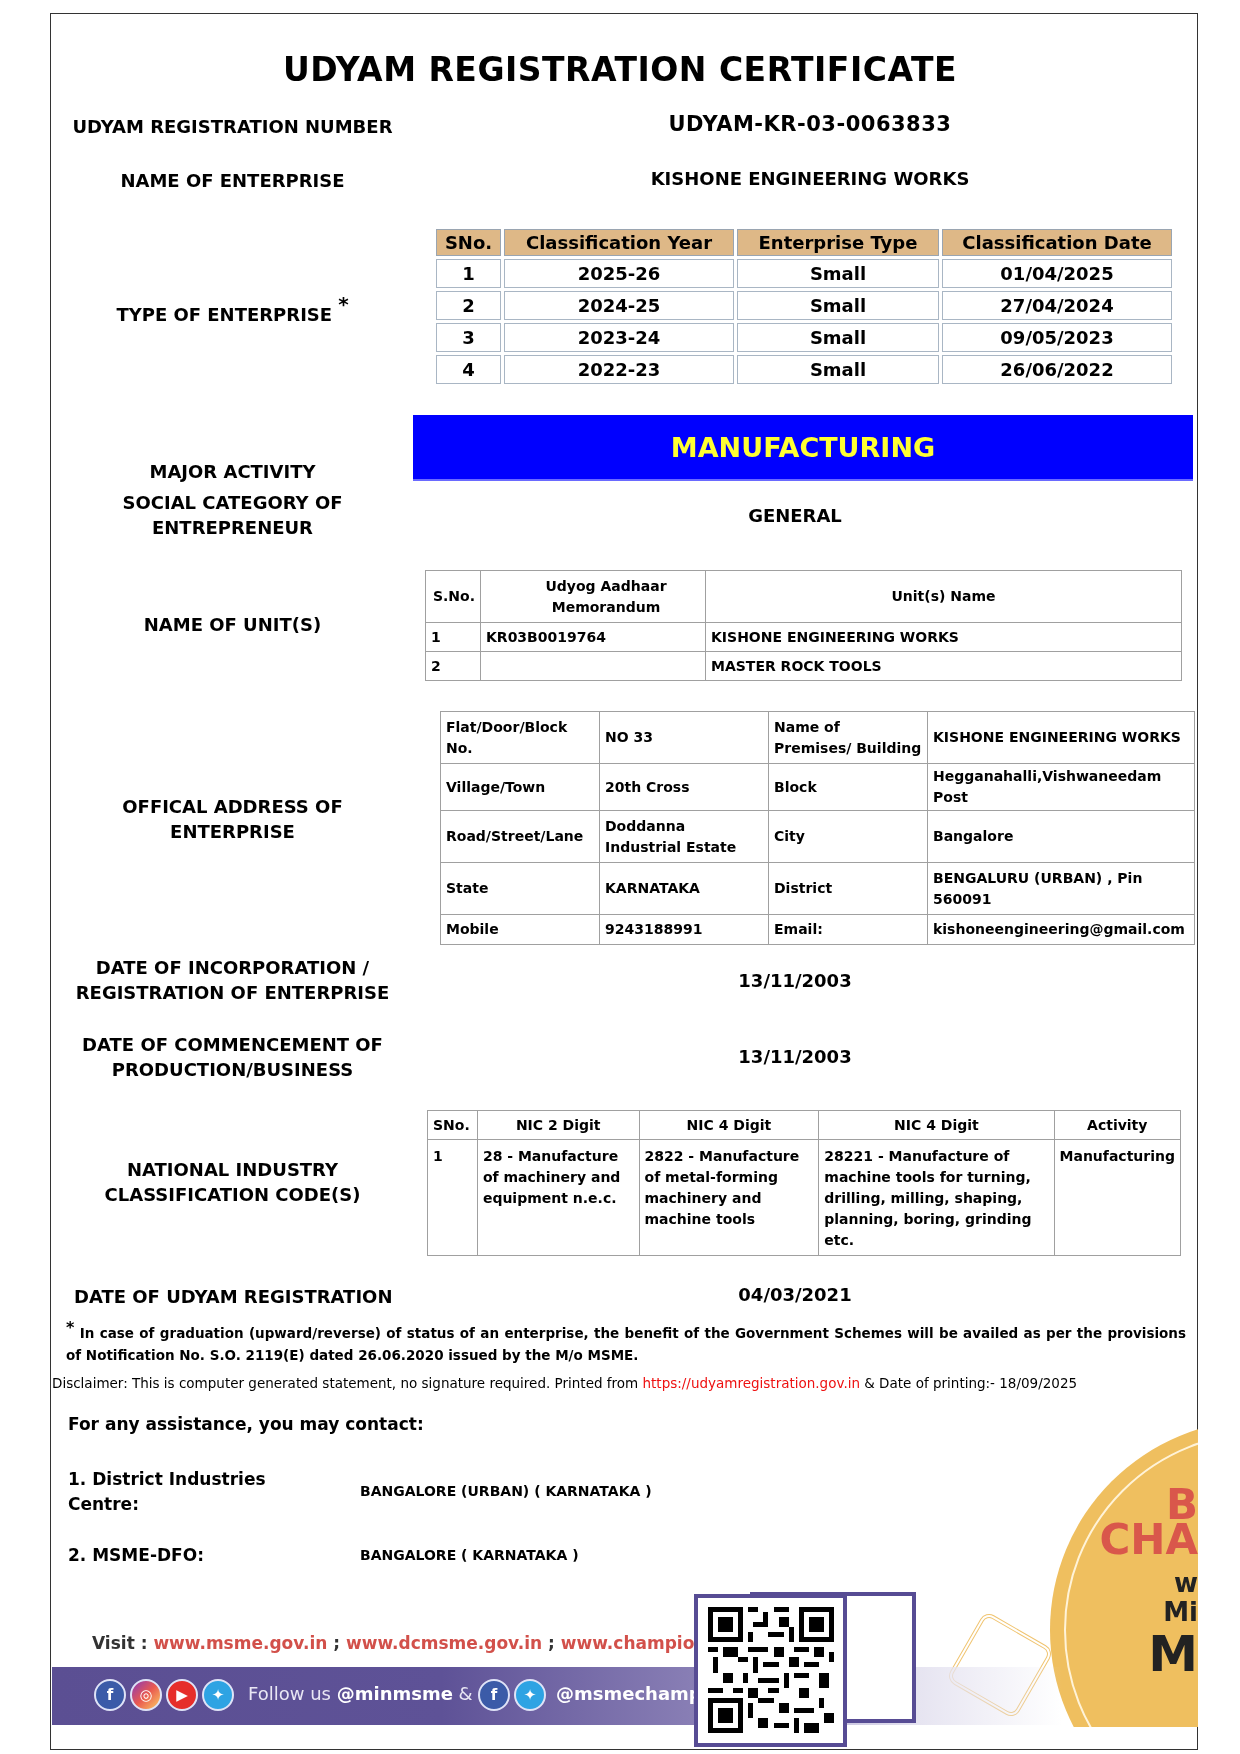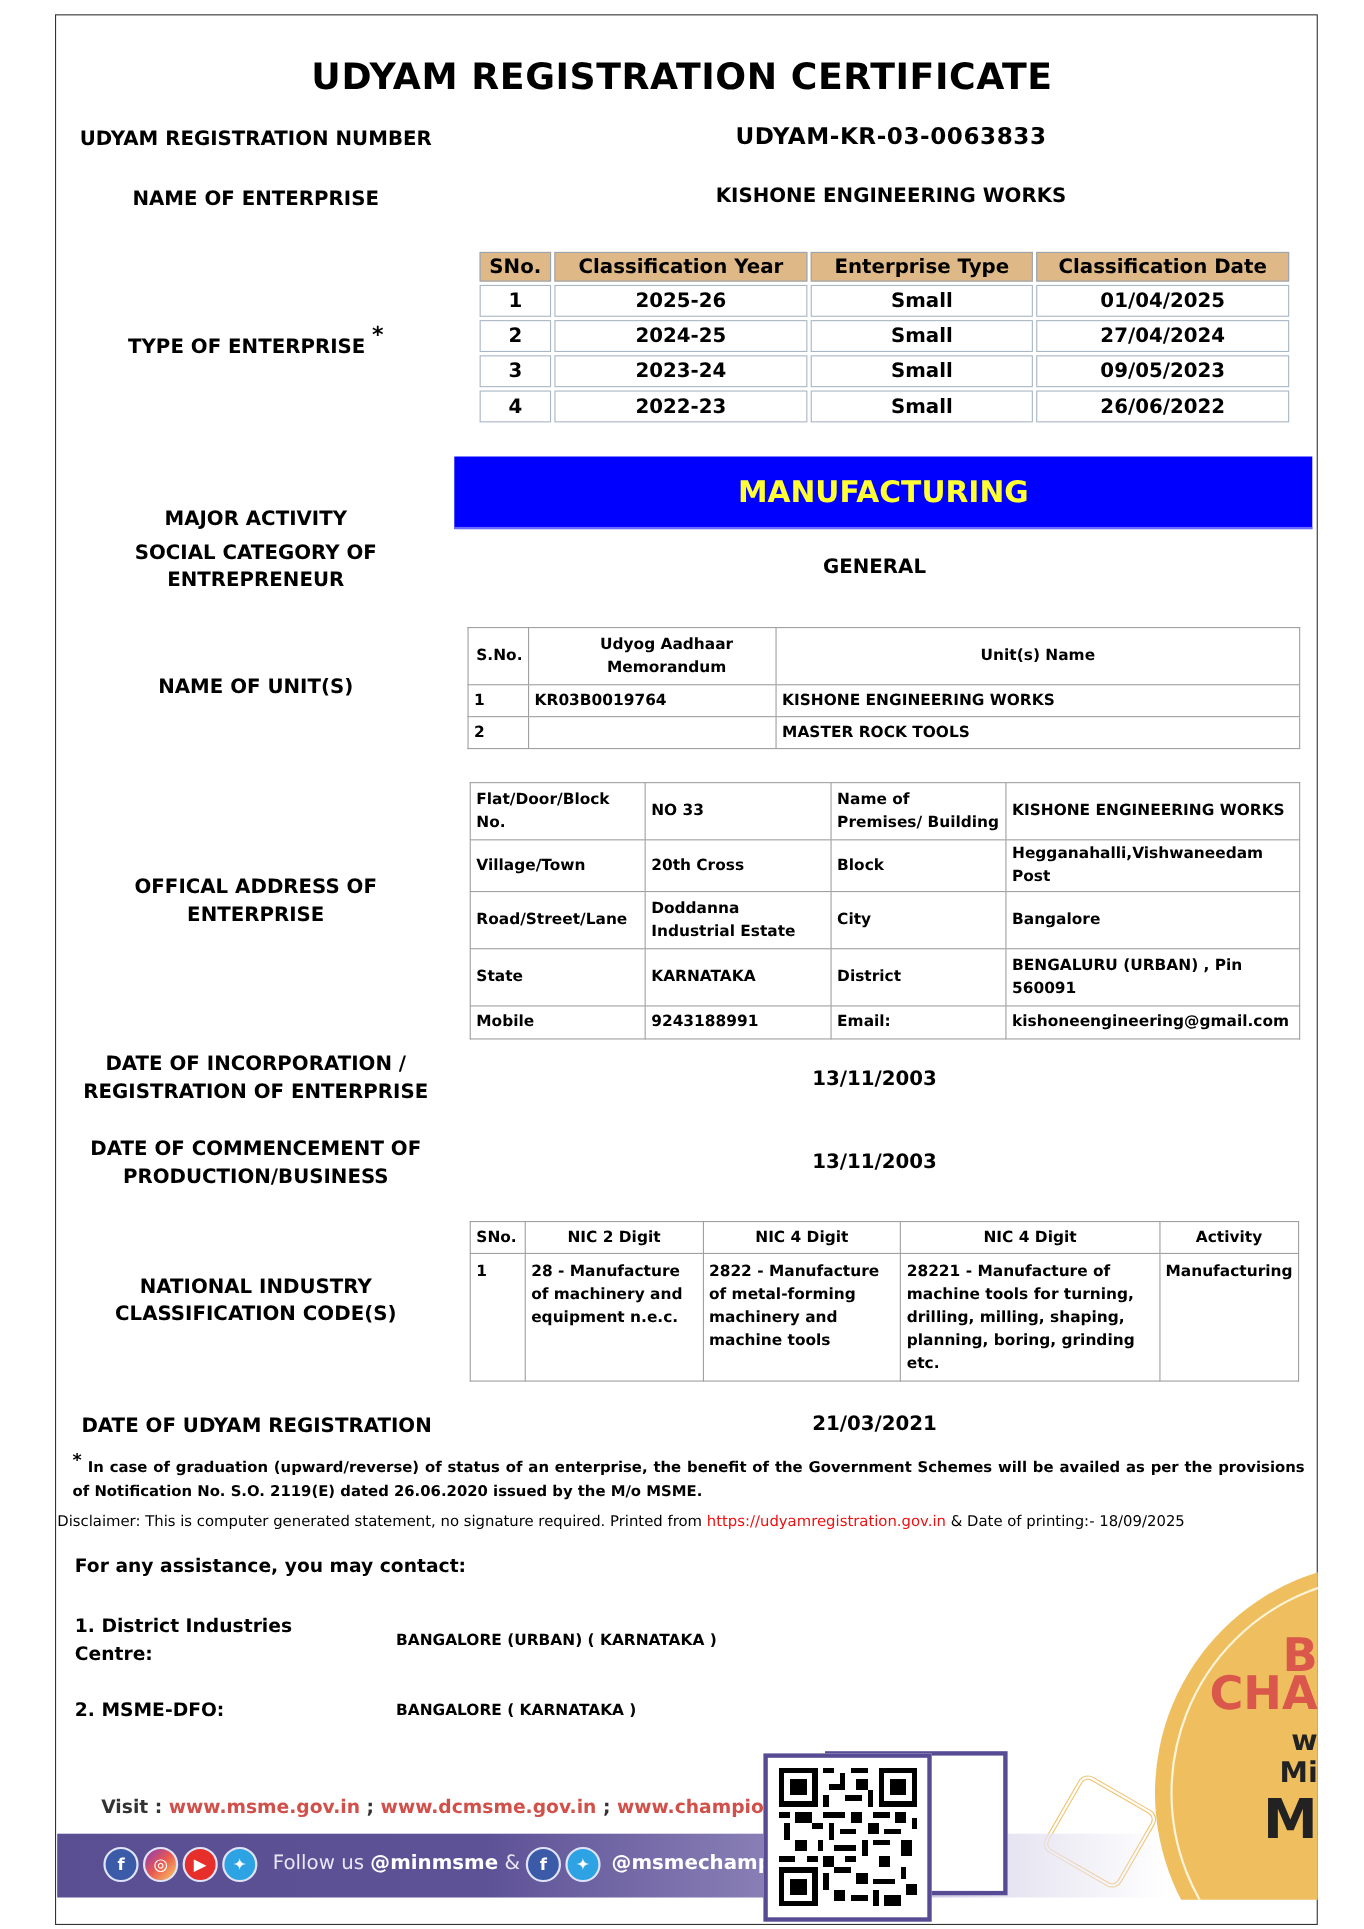--- a/index.html
+++ b/index.html
@@ -17,21 +17,21 @@
   .cls-table { border-collapse: separate; border-spacing: 3px; position: absolute; left: 433px; top: 226px; width: 742px; }
   .cls-table th { background: #DEB887; border: 1.5px solid #9aa5b1; font-size: 18px; font-weight: bold; height: 25px; padding: 0; }
   .cls-table td { border: 1.5px solid #a9b6c4; font-size: 18px; font-weight: bold; text-align: center; height: 27px; padding: 0; }
 
   .banner { left: 413px; top: 415px; width: 780px; height: 64px; background: #0000ff; border-bottom: 2px solid #6a6aff;
             color: #ffff33; font-size: 27px; font-weight: bold; display: flex; align-items: center; justify-content: center; }
 
   .grid-table td, .grid-table th { border: 1.5px solid #a0a0a0; font-size: 14px; font-weight: bold; padding: 2px 5px; vertical-align: middle; line-height: 21px; }
   .grid-table th { font-weight: bold; text-align: center; }
   .units-table { left: 425px; top: 570px; width: 757px; }
-  .addr-table { left: 427px; top: 711px; width: 755px; }
+  .addr-table { left: 440px; top: 711px; width: 755px; }
   .nic-table { left: 427px; top: 1110px; width: 754px; }
   .nic-table td { vertical-align: top; padding-top: 6px; }
 
   .footnote { left: 66px; top: 1322px; width: 1120px; font-size: 13.5px; font-weight: bold; line-height: 22px; text-align: justify; text-align-last: left; }
   .disclaimer { left: 52px; top: 1375px; width: 1146px; font-size: 13.5px; white-space: nowrap; }
   .disclaimer .link { color: #e11; }
   .contact-head { left: 68px; top: 1414px; font-size: 17px; font-weight: bold; }
   .contact-lbl { left: 68px; font-size: 17px; font-weight: bold; line-height: 25px; }
   .contact-val { left: 360px; font-size: 14px; font-weight: bold; }
 
@@ -205,21 +205,21 @@
     <td>1</td>
     <td>28 - Manufacture of machinery and equipment n.e.c.</td>
     <td>2822 - Manufacture of metal-forming machinery and machine tools</td>
     <td>28221 - Manufacture of machine tools for turning, drilling, milling, shaping, planning, boring, grinding etc.</td>
     <td>Manufacturing</td>
   </tr>
 </tbody>
   </table>
 
 <div class="abs lbl" style="left:60px;top:1284px;width:345px;text-align:left;padding-left:14px;">DATE OF UDYAM REGISTRATION</div>
-<div class="abs val" style="left:700px;top:1284px;width:190px;">21/03/2021</div>
+<div class="abs val" style="left:700px;top:1284px;width:190px;">04/03/2021</div>
 
 <div class="abs footnote">
   <span style="font-size:16px;position:relative;top:-5px;">*</span>
   <span>In case of graduation (upward/reverse) of status of an enterprise, the benefit of the Government Schemes will be availed as per the provisions of Notification No. S.O. 2119(E) dated     26.06.2020 issued by the M/o MSME.</span>
 </div>
 
 <div class="abs disclaimer">
   <span>Disclaimer: This is computer generated statement, no signature required. Printed from </span><span class="link">https://udyamregistration.gov.in</span><span> &amp; Date of printing:- 18/09/2025</span>
 </div>
 

